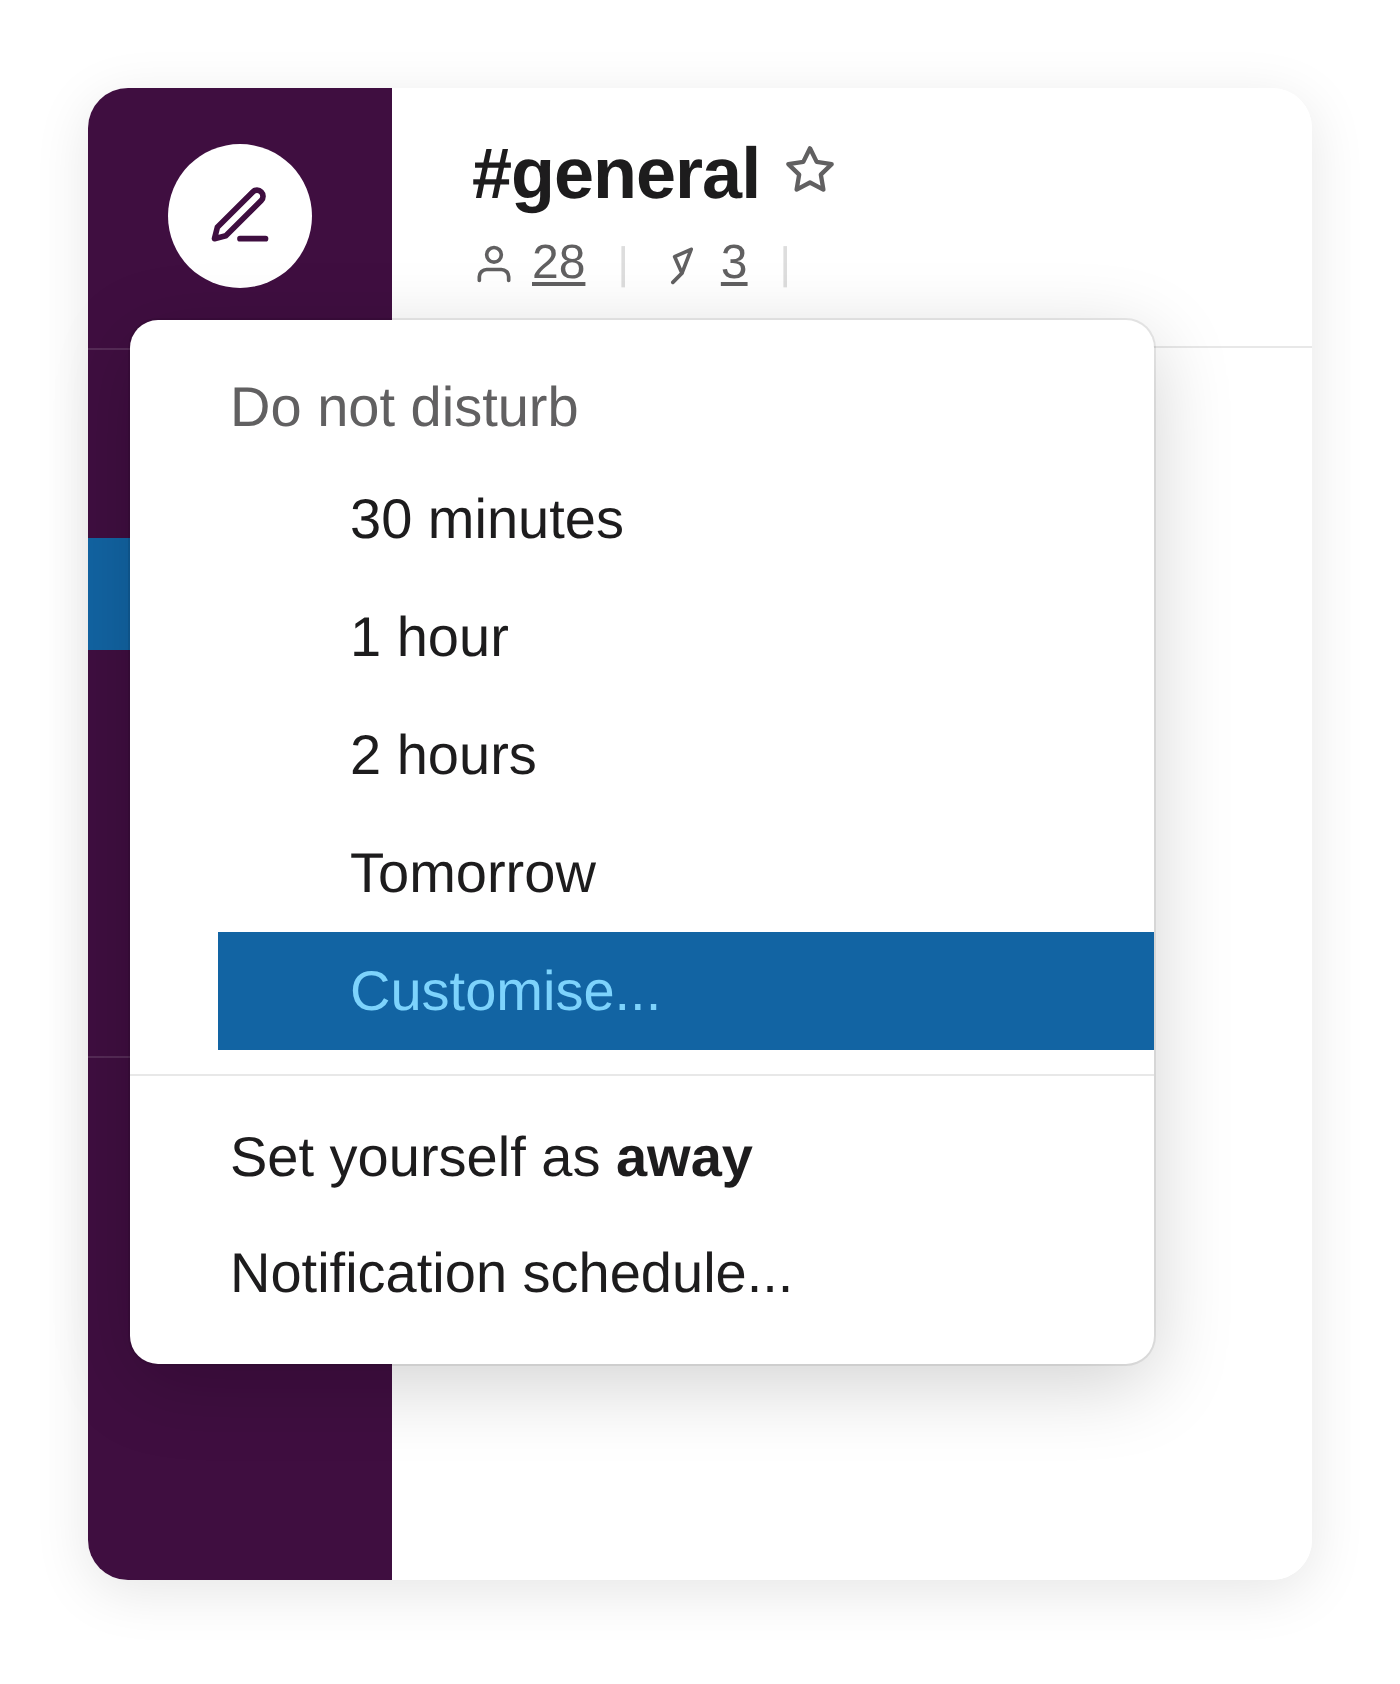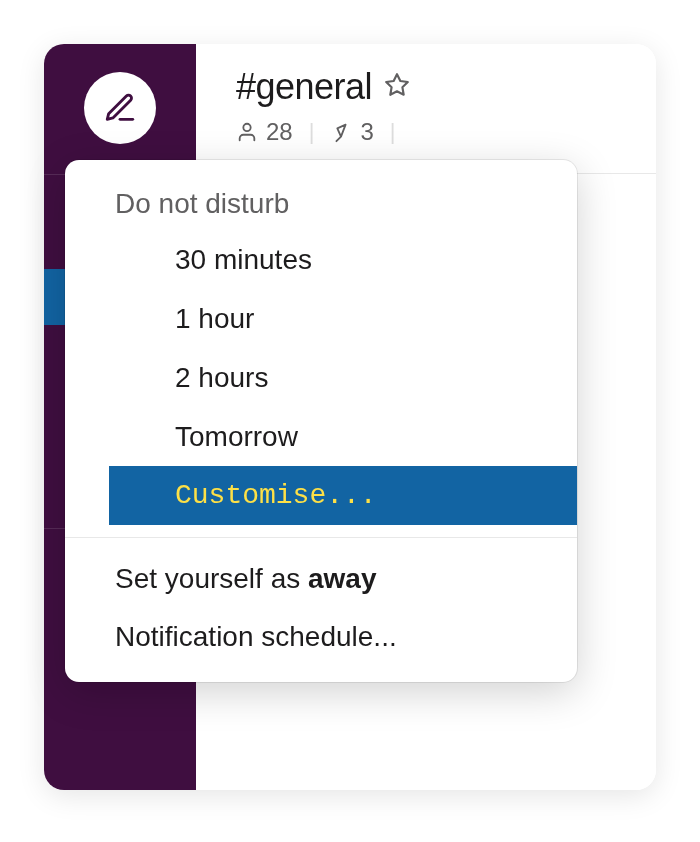--- a/index.html
+++ b/index.html
@@ -68,32 +68,33 @@
     border-bottom: 1px solid #E8E8E8;
     height: 130px;
   }
   .channel-title-row {
     display: flex;
     align-items: center;
     gap: 12px;
   }
   .channel-name {
     font-size: 36px;
-    font-weight: 400;
+    font-weight: 700;
     color: #1D1C1D;
     letter-spacing: -0.5px;
   }
   .star-icon { color: #616061; }
   .channel-meta {
     display: flex;
     align-items: center;
     gap: 16px;
     margin-top: 10px;
     color: #616061;
     font-size: 24px;
+    text-decoration: underline;
   }
   .meta-group {
     display: flex;
     align-items: center;
     gap: 8px;
   }
   .meta-sep {
     color: #DDDDDD;
     font-size: 22px;
   }
@@ -119,22 +120,21 @@
   .menu-item {
     font-size: 28px;
     color: #1D1C1D;
     padding: 12px 50px 12px 66px;
     cursor: pointer;
     line-height: 1.25;
     margin-left: 44px;
   }
   .menu-item.highlighted {
     background: #1264A3;
-    color: #fde047;
-    font-family: Liberation Mono, monospace;
+    color: #7dd3fc;
   }
   .menu-divider {
     height: 1px;
     background: #E8E8E8;
     margin: 12px 0;
   }
   .menu-item-wide {
     font-size: 28px;
     color: #1D1C1D;
     padding: 10px 50px 10px 50px;

